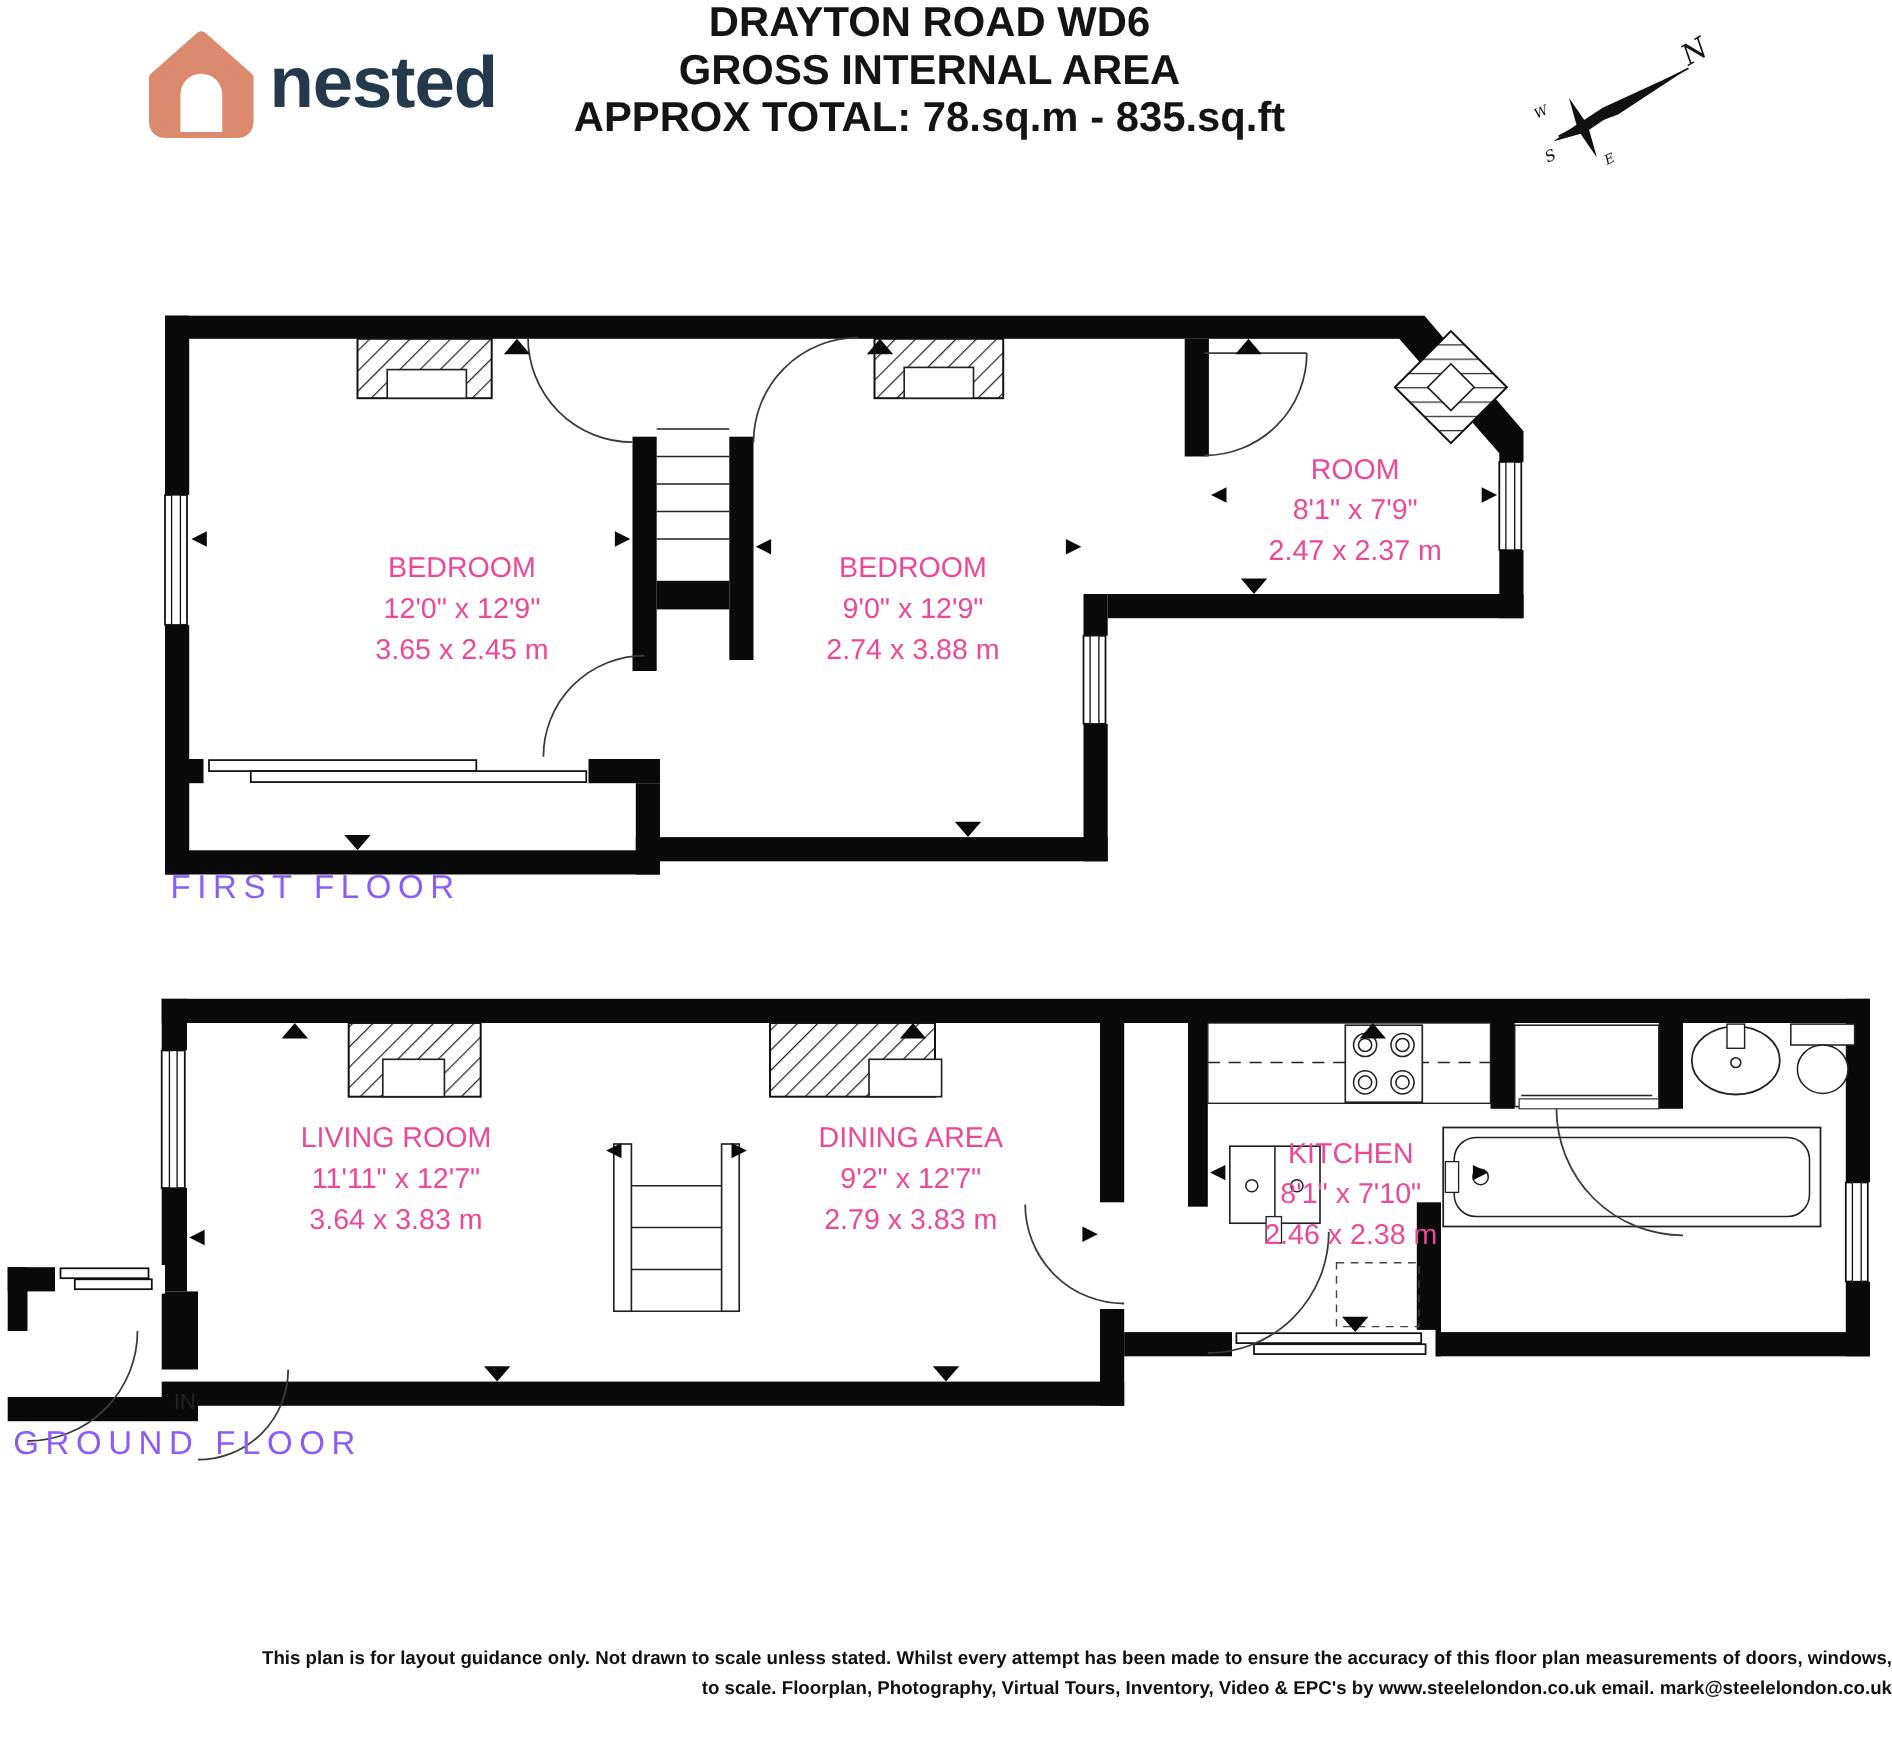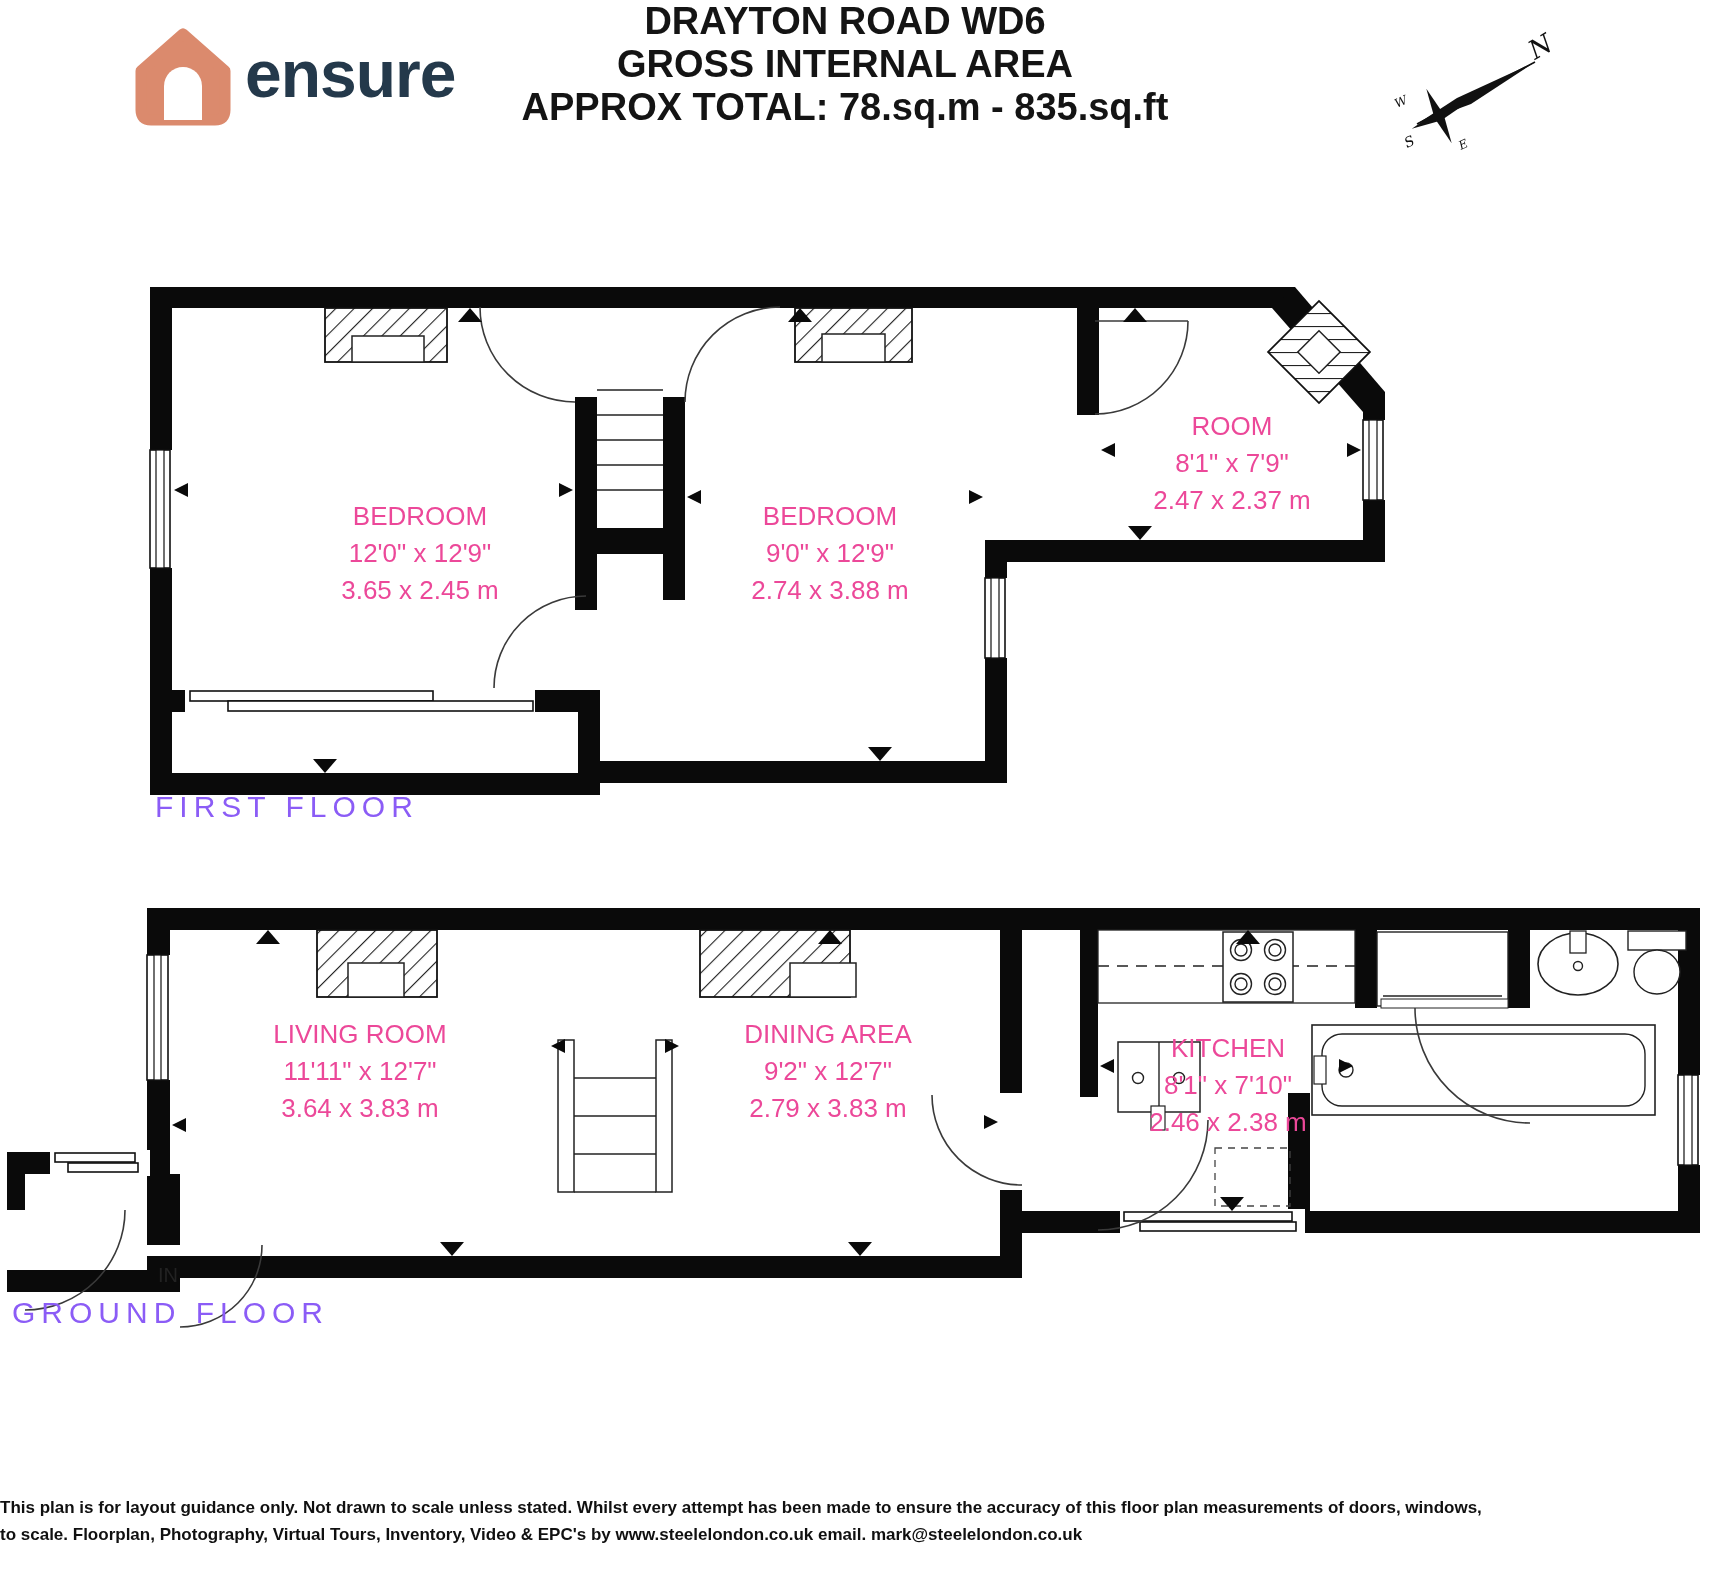--- a/index.html
+++ b/index.html
@@ -17,21 +17,21 @@
   .compass{position:absolute;left:1385px;top:28px;}
 
   
   .room-label{position:absolute;transform:translateX(-50%);text-align:center;
               color:#ec4899;font-size:26px;line-height:37px;white-space:nowrap;}
   .floor-label{position:absolute;color:#8b5cf6;font-size:30px;letter-spacing:6px;
                white-space:nowrap;}
   .in-label{position:absolute;left:138px;top:1264px;width:60px;text-align:center;
             font-size:20px;color:#222;}
 
-  .footer{position:absolute;left:0;top:1494px;width:100%;text-align:left;
+  .footer{position:absolute;left:0;top:1494px;width:100%;text-align:right;
           font-size:17px;line-height:27px;font-weight:700;color:#101010;}
 
   
   .wall{fill:#0a0a0a;}
   .win{fill:#fff;stroke:#111;stroke-width:1.6;}
   .win2{fill:#fff;stroke:#111;stroke-width:1.2;}
   .arc{fill:none;stroke:#3a3a3a;stroke-width:1.6;}
   .fix{fill:#fff;stroke:#222;stroke-width:1.5;}
   .thin{stroke:#222;stroke-width:1.4;fill:none;}
   .hatchbox{fill:url(#hatch);stroke:#111;stroke-width:1.8;}
@@ -39,21 +39,21 @@
 </head>
 <body>
 
 <div class="page">
 
   <div class="logo-box">
     <svg class="logo-svg" width="100" height="102" viewBox="0 0 100 102">
       <path d="M 50,10 L 92,47 L 92,86 Q 92,96 82,96 L 18,96 Q 8,96 8,86 L 8,47 Z" fill="#DB8A6D" stroke="#DB8A6D" stroke-width="11" stroke-linejoin="round"></path>
       <path d="M 31,96 L 31,62 A 19,19 0 0 1 69,62 L 69,96 Z" fill="#ffffff"></path>
     </svg>
-    <span class="brand">ensure</span>
+    <span class="brand">nested</span>
   </div>
 
   <div class="header-title">
     <div>DRAYTON ROAD WD6</div>
     <div>GROSS INTERNAL AREA</div>
     <div>APPROX TOTAL: 78.sq.m - 835.sq.ft</div>
   </div>
 
   <svg class="compass" width="185" height="135" viewBox="0 0 185 135">
     <line x1="32" y1="96" x2="150" y2="34" stroke="#111" stroke-width="1.6"></line>

